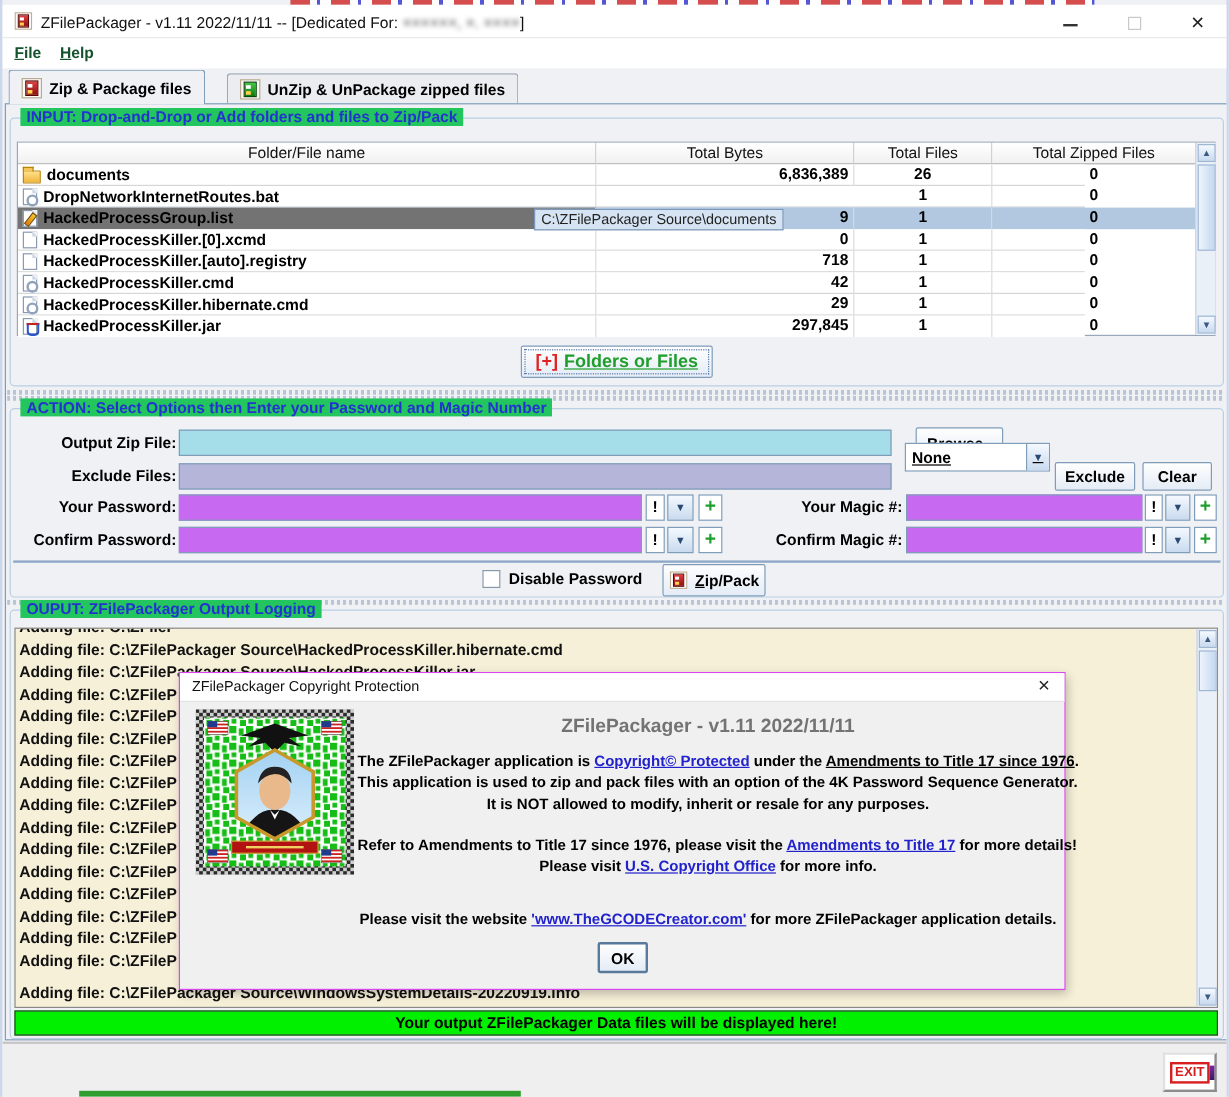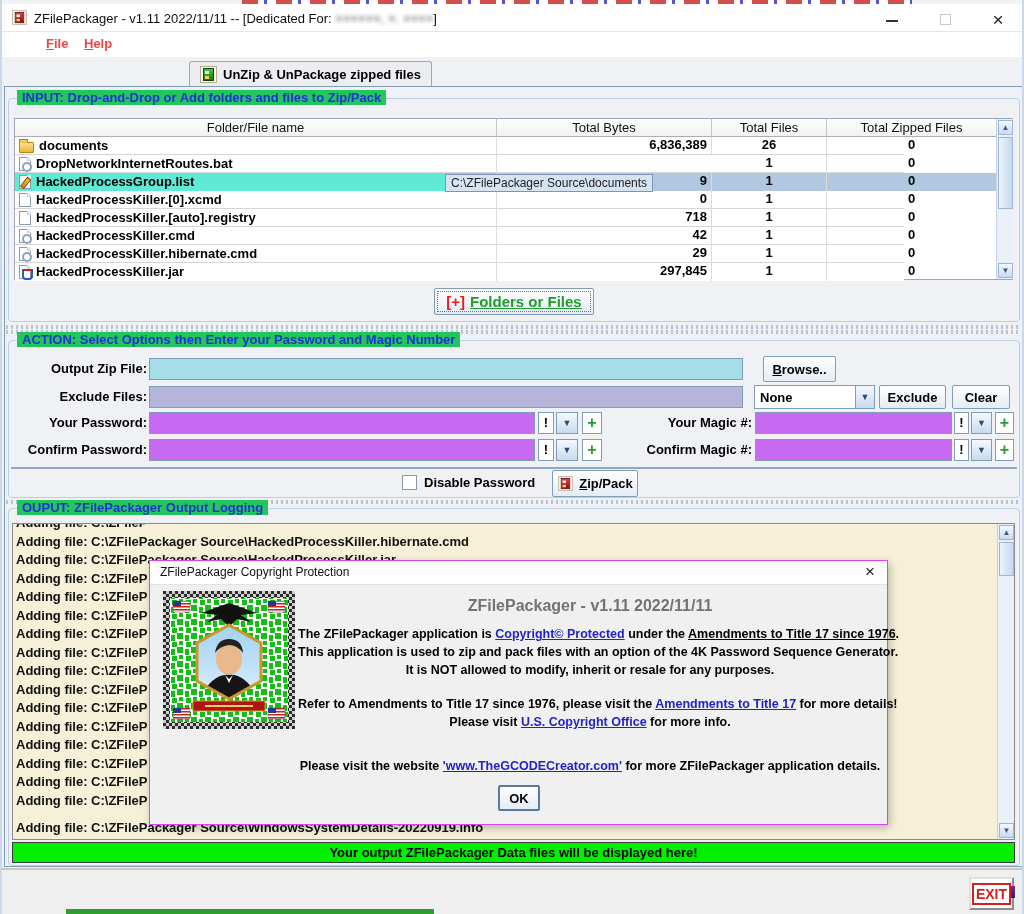--- a/index.html
+++ b/index.html
@@ -9,21 +9,21 @@
   .abs { position:absolute; }
 
   
   .bg-sliver { position:absolute; left:240px; top:0; width:670px; height:4px;
     background:repeating-linear-gradient(90deg,#d03030 0 16px,#fff 16px 22px,#3a3ad0 22px 25px,#fff 25px 34px); opacity:.85; }
   .titlebar { position:absolute; left:0; top:4px; width:1024px; height:28px; background:#fff; border-bottom:1px solid #E6E6E6; }
   .title-text { position:absolute; left:32px; top:7px; font-size:13px; color:#101010; white-space:nowrap; }
   .redacted { filter:blur(2px); opacity:.75; }
   .winctl { position:absolute; top:6px; width:28px; height:20px; text-align:center; color:#333; }
   .menubar { position:absolute; left:0; top:32px; width:1024px; height:25px; background:#fff; }
-  .menu-item { position:absolute; top:4px; font-size:13px; font-weight:700; color:#ef4444;margin-left:34px; }
+  .menu-item { position:absolute; top:4px; font-size:13px; font-weight:700; color:#14532d; }
   .mn { text-decoration:underline; }
 
   
   .tab { position:absolute; display:flex; align-items:center; gap:6px; padding:0 10px; font-size:13px; font-weight:700; }
   .tab.active { top:58px; height:29px; background:#F0F1F5; border:1px solid #7F9DB9; border-bottom:none; border-radius:3px 3px 0 0; z-index:2; }
   .tab.inactive { top:61px; height:26px; background:#ECEDF0; border:1px solid #9AA7B8; border-bottom:none; border-radius:3px 3px 0 0; }
   .content-frame { position:absolute; left:2px; top:86px; width:1020px; height:781px; border:1px solid #7F9DB9; background:#F0F1F5; }
 
   
   .app-icon { width:17px; height:17px; position:relative; background:#fafafa; border:1px solid #b9a98f; flex:none; }
@@ -79,21 +79,21 @@
   .statusbar { position:absolute; left:10px; top:842px; width:1003px; height:21px; background:#00F000; border:1px solid #3a3a3a; text-align:center; font-size:13px; font-weight:700; color:#000; line-height:19px; }
 
   
   .dialog { position:absolute; left:147px; top:560px; width:739px; height:265px; background:#F0F0F0; border:1px solid #d946ef; box-shadow:2px 3px 8px rgba(0,0,0,.25); z-index:10; }
   .dlg-title { position:absolute; left:0; top:0; width:100%; height:24px; background:#fff; border-bottom:1px solid #e2e2e2; font-size:12px; color:#111; }
   .dlg-text { position:absolute; font-size:12.5px; font-weight:700; color:#000; text-align:center; left:148px; width:584px; white-space:nowrap; }
   .lnk { color:#2222CC; text-decoration:underline; }
   .ulk { color:#000; text-decoration:underline; }
 
   .exit-btn { position:absolute; left:967px; top:877px; width:45px; height:33px; background:#fff; border:2px outset #e0e0e0; display:flex; align-items:center; justify-content:center; }
-  .exit-inner { border:2px solid #D81F1F; color:#D81F1F; font-size:14px; font-weight:700; padding:1px 2px; position:relative; }
+  .exit-inner { border:2px solid #D81F1F; color:#D81F1F; font-size:11px; font-weight:700; padding:1px 2px; position:relative; }
   .exit-inner::after { content:""; position:absolute; right:-6px; top:1px; width:4px; height:12px; background:linear-gradient(#7a2aa0,#3a1a60); }
   .bottom-green { position:absolute; left:64px; top:909px; width:368px; height:5px; background:#2F9E2F; }
 </style>
 </head>
 <body>
 
 <div class="window">
 
   <div class="bg-sliver"></div>
 
@@ -111,20 +111,24 @@
         <div style="width:11px;height:11px;border:1px solid #c9c9c9;margin:4px auto 0;"></div>
       </div>
     <div class="winctl" style="left:982px;font-size:19px;line-height:19px;color:#222;">×</div>
   </div>
 
   <div class="menubar">
     <div class="menu-item" style="left:10px;"><span class="mn">F</span><span>ile</span></div>
     <div class="menu-item" style="left:48px;"><span class="mn">H</span><span>elp</span></div>
   </div>
 
+  <div class="tab active" style="left:5px;">
+    <span class="app-icon"></span>
+    <span>Zip &amp; Package files</span>
+  </div>
   <div class="tab inactive" style="left:187px;">
     <span class="app-icon green"></span>
     <span>UnZip &amp; UnPackage zipped files</span>
   </div>
   <div class="content-frame"></div>
 
   <div class="panel" style="left:6px;top:98px;width:1012px;height:224px;">
     <span class="ptitle">INPUT: Drop-and-Drop or Add folders and files to Zip/Pack</span>
   </div>
 
@@ -146,21 +150,21 @@
     <div class="row" style="top:36px;">
       <div class="td cell-name" style="left:0;width:482px;">
           <span class="fi gear"></span>
           <span>DropNetworkInternetRoutes.bat</span>
         </div>
       <div class="td" style="left:482px;width:215px;text-align:right;padding-right:4px;margin-top:20px;">39</div>
       <div class="td" style="left:697px;width:115px;text-align:center;">1</div>
       <div class="td" style="left:812px;width:169px;text-align:center;border-right:none;">0</div>
     </div>
     <div class="row selected" style="top:54px;">
-      <div class="td cell-name" style="left:0;width:482px;background:#5eead4;">
+      <div class="td cell-name" style="left:0;width:482px;background:#737373;">
           <span class="fi pencil"></span>
           <span>HackedProcessGroup.list</span>
         </div>
       <div class="td" style="left:482px;width:215px;text-align:right;padding-right:4px;background:#B1C8E0;">9</div>
       <div class="td" style="left:697px;width:115px;text-align:center;background:#B1C8E0;">1</div>
       <div class="td" style="left:812px;width:169px;text-align:center;border-right:none;background:#B1C8E0;">0</div>
     </div>
     <div class="row" style="top:72px;">
       <div class="td cell-name" style="left:0;width:482px;">
           <span class="fi"></span>
@@ -228,21 +232,21 @@
     <span class="ptitle">ACTION: Select Options then Enter your Password and Magic Number</span>
 
     <div class="flabel" style="left:0px;top:20px;width:138px;">Output Zip File:</div>
     <div class="jfield abs" style="left:140px;top:17px;width:594px;height:22px;background:#A5DEE9;"><span></span></div>
     <div class="jbtn abs" style="left:754px;top:15px;width:73px;height:26px;">
         <span><span class="mn">B</span><span>rowse..</span></span>
       </div>
 
     <div class="flabel" style="left:0px;top:48px;width:138px;">Exclude Files:</div>
     <div class="jfield abs" style="left:140px;top:45px;width:594px;height:22px;background:#B5B4D9;"><span></span></div>
-    <div class="combo abs" style="left:745px;top:44px;width:121px;height:24px;">
+    <div class="combo abs" style="left:745px;top:28px;width:121px;height:24px;text-decoration:underline;">
       <span class="val">None</span>
       <span class="drop">▼</span>
     </div>
     <div class="jbtn abs" style="left:870px;top:44px;width:67px;height:24px;">Exclude</div>
     <div class="jbtn abs" style="left:943px;top:44px;width:58px;height:24px;">Clear</div>
 
     <div class="flabel" style="left:0px;top:74px;width:138px;">Your Password:</div>
     <div class="jfield abs" style="left:140px;top:71px;width:386px;height:22px;background:#C869F2;"></div>
     <div class="bang abs" style="left:529px;top:71px;width:16px;height:22px;">!</div>
     <div class="drop abs" style="left:547px;top:71px;width:22px;height:22px;border:1px solid #7F9DB9;">▼</div>

